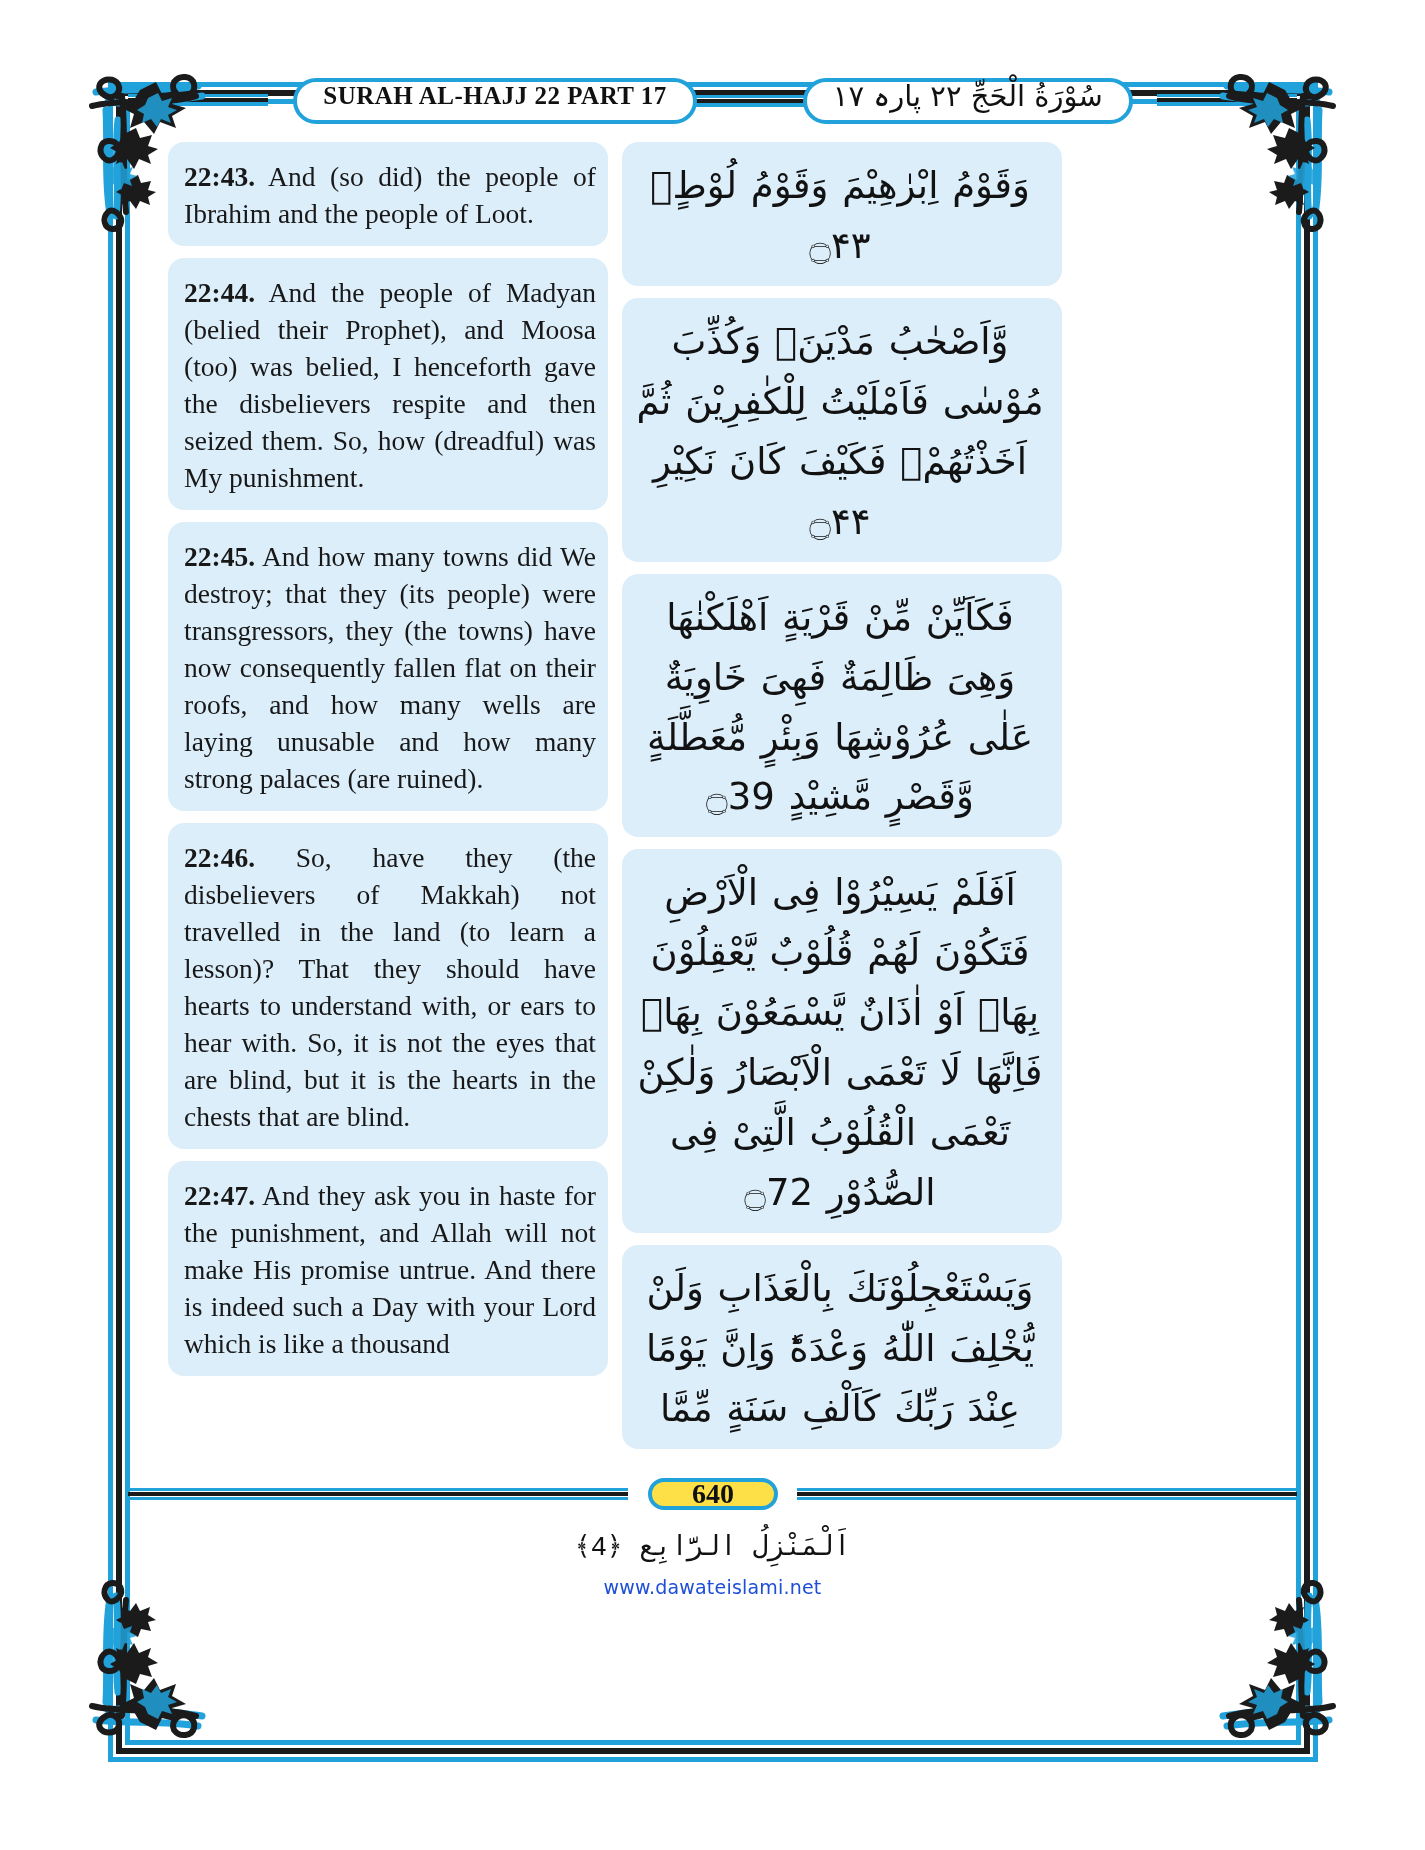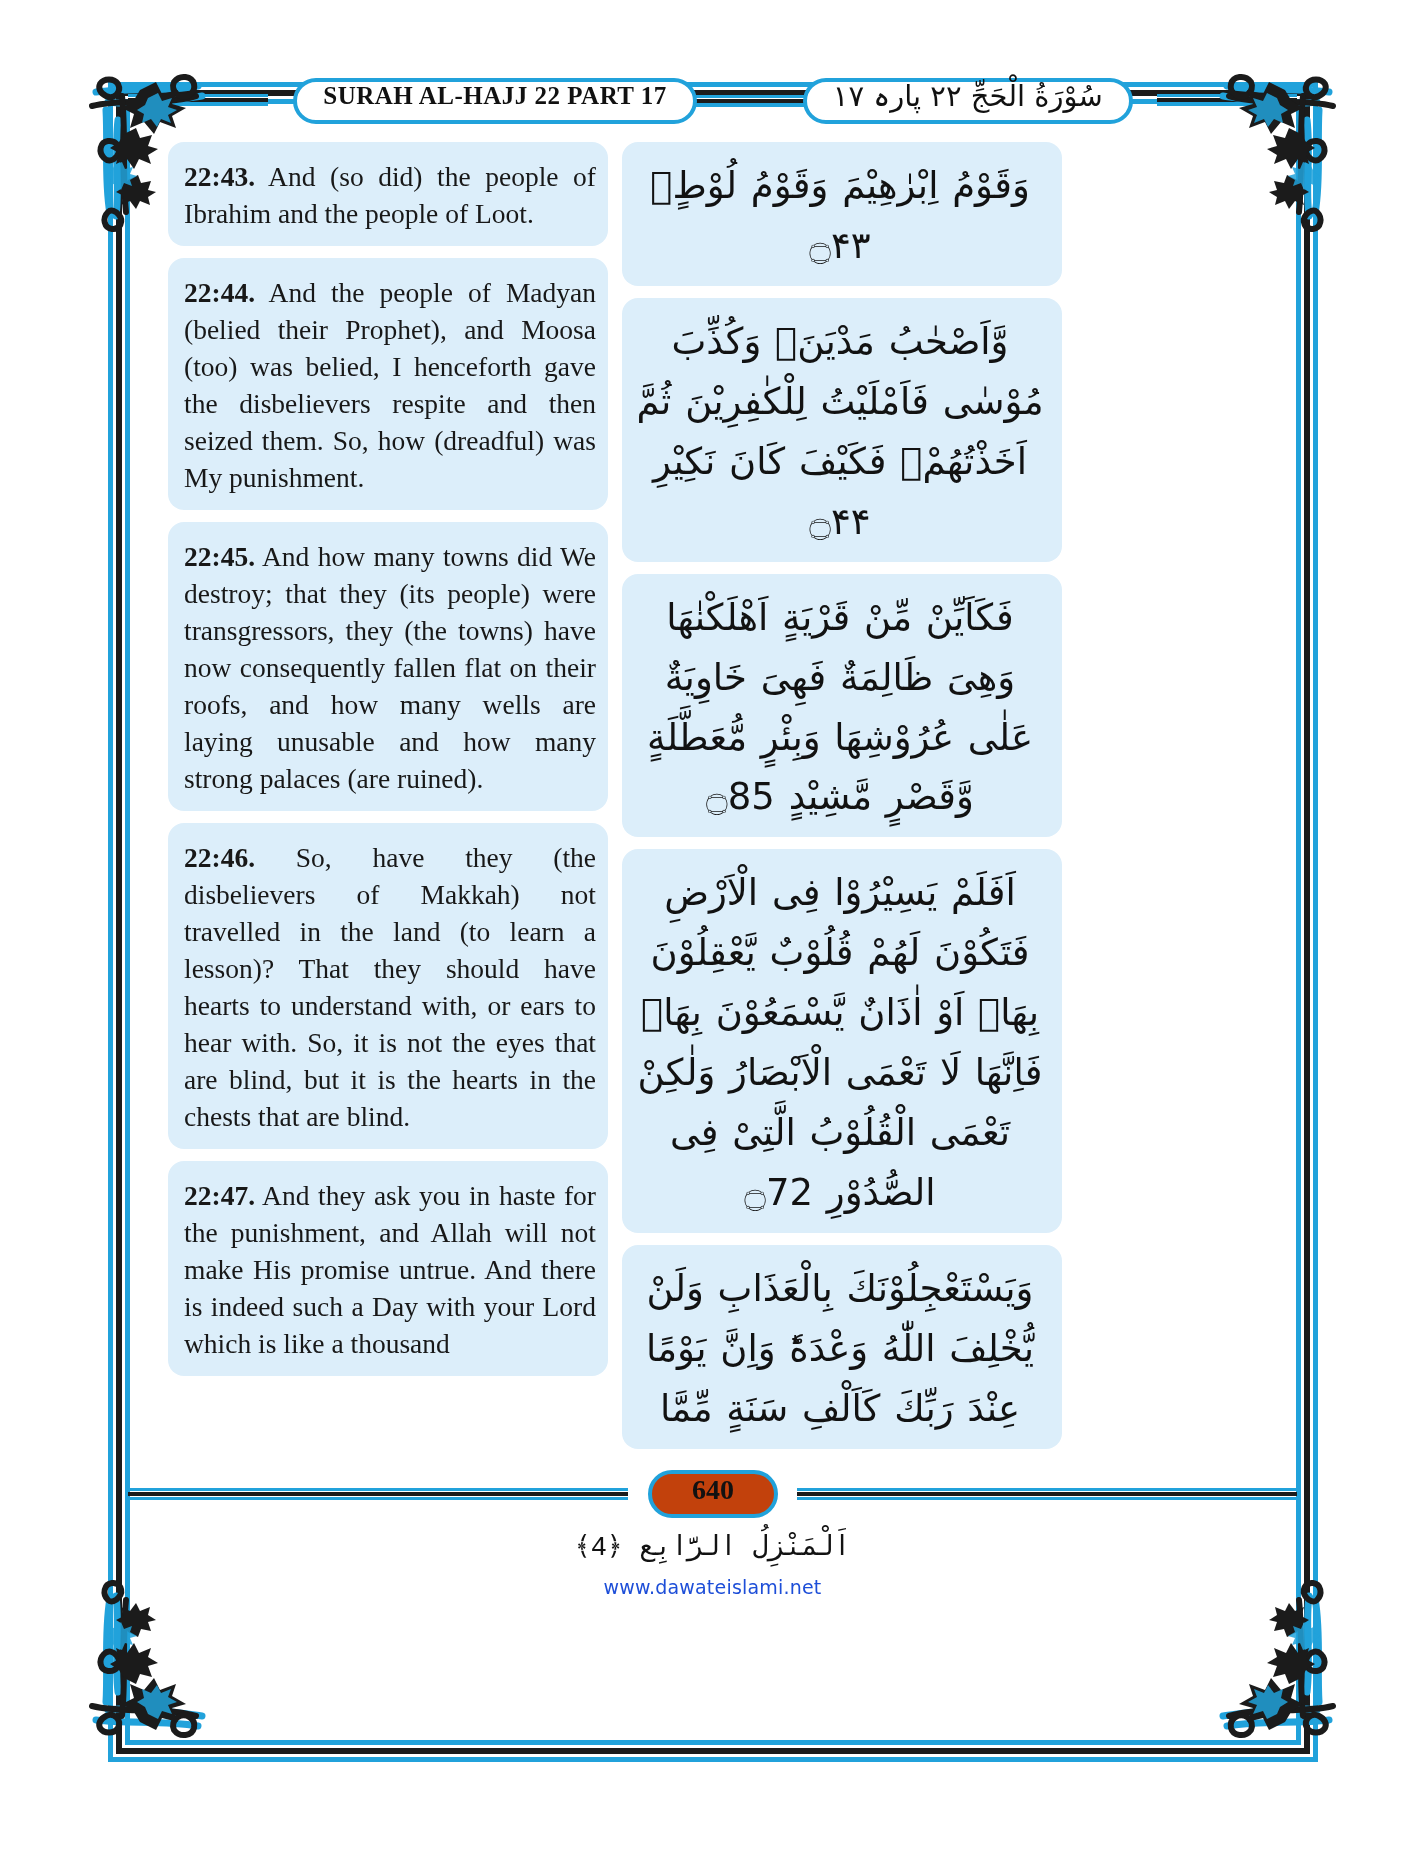--- a/index.html
+++ b/index.html
@@ -207,26 +207,27 @@
     content:"";
     position:absolute; left:0; right:0; height:3px; background:#21a2db;
   }
   .footer-rule::before { top:0; }
   .footer-rule::after { bottom:0; }
   .footer-rule .blk { position:absolute; left:0; right:0; top:4px; height:4px; background:#1b1b1b; }
   .footer-rule.l { left: 128px; width: 500px; }
   .footer-rule.r { right: 128px; width: 500px; }
 
   .page-pill {
-    background: #c2410c;
+    background: #fde047;
     border: 4px solid #21a2db;
     border-radius: 26px;
-    height: 48px;
+    height: 32px;
     min-width: 130px;
     display: flex;
+    align-items: center;
     justify-content: center;
     z-index: 7;
   }
   .page-num {
     font-family: "Liberation Serif", serif;
     font-weight: bold;
     font-size: 28px;
     color: #111111;
   }
 
@@ -343,21 +344,21 @@
 
     <div class="verse-box ar">
       <p class="verse-ar">وَقَوْمُ اِبْرٰهِیْمَ وَقَوْمُ لُوْطٍۙ ۝۴۳</p>
     </div>
 
     <div class="verse-box ar">
       <p class="verse-ar">وَّاَصْحٰبُ مَدْیَنَۚ وَكُذِّبَ مُوْسٰى فَاَمْلَیْتُ لِلْكٰفِرِیْنَ ثُمَّ اَخَذْتُهُمْۚ فَكَیْفَ كَانَ نَكِیْرِ ۝۴۴</p>
     </div>
 
     <div class="verse-box ar">
-      <p class="verse-ar">فَكَاَیِّنْ مِّنْ قَرْیَةٍ اَهْلَكْنٰهَا وَهِیَ ظَالِمَةٌ فَهِیَ خَاوِیَةٌ عَلٰى عُرُوْشِهَا وَبِئْرٍ مُّعَطَّلَةٍ وَّقَصْرٍ مَّشِیْدٍ ۝85</p>
+      <p class="verse-ar">فَكَاَیِّنْ مِّنْ قَرْیَةٍ اَهْلَكْنٰهَا وَهِیَ ظَالِمَةٌ فَهِیَ خَاوِیَةٌ عَلٰى عُرُوْشِهَا وَبِئْرٍ مُّعَطَّلَةٍ وَّقَصْرٍ مَّشِیْدٍ ۝39</p>
     </div>
 
     <div class="verse-box ar">
       <p class="verse-ar">اَفَلَمْ یَسِیْرُوْا فِی الْاَرْضِ فَتَكُوْنَ لَهُمْ قُلُوْبٌ یَّعْقِلُوْنَ بِهَاۤ اَوْ اٰذَانٌ یَّسْمَعُوْنَ بِهَاۚ فَاِنَّهَا لَا تَعْمَى الْاَبْصَارُ وَلٰكِنْ تَعْمَى الْقُلُوْبُ الَّتِیْ فِی الصُّدُوْرِ ۝72</p>
     </div>
 
     <div class="verse-box ar">
       <p class="verse-ar">وَیَسْتَعْجِلُوْنَكَ بِالْعَذَابِ وَلَنْ یُّخْلِفَ اللّٰهُ وَعْدَهٗؕ وَاِنَّ یَوْمًا عِنْدَ رَبِّكَ كَاَلْفِ سَنَةٍ مِّمَّا</p>
     </div>
 

